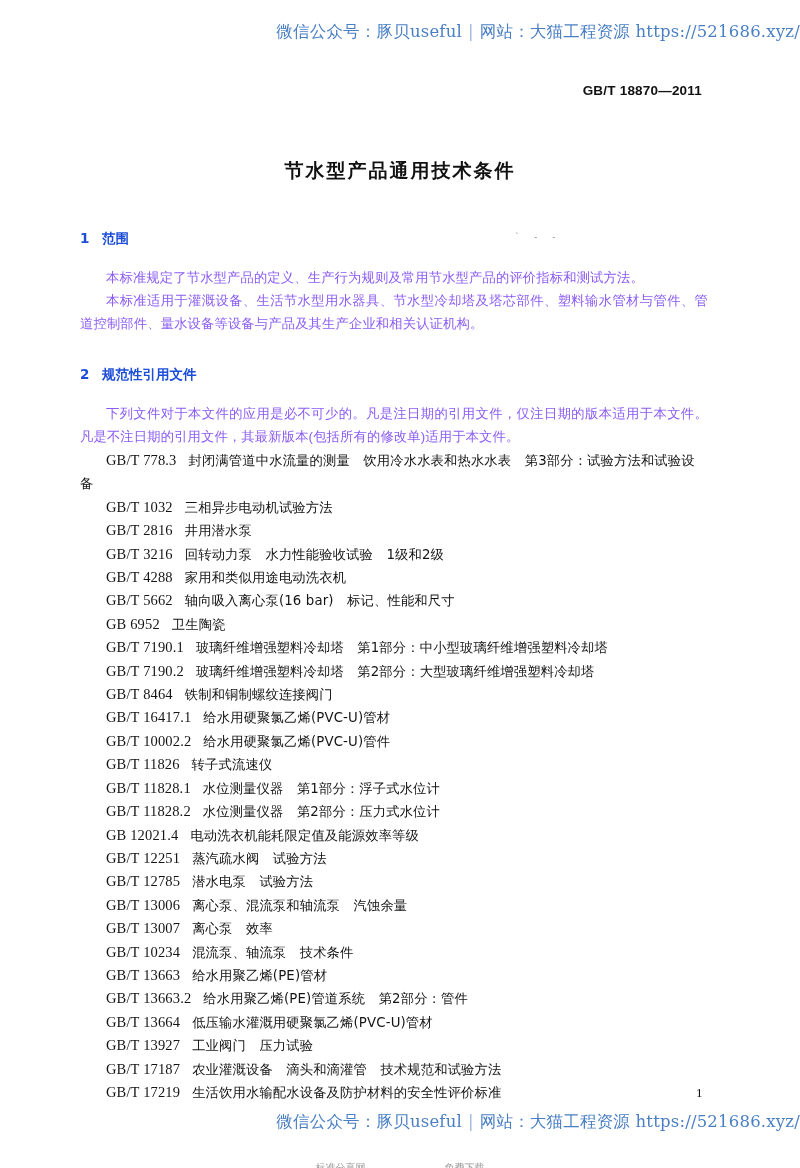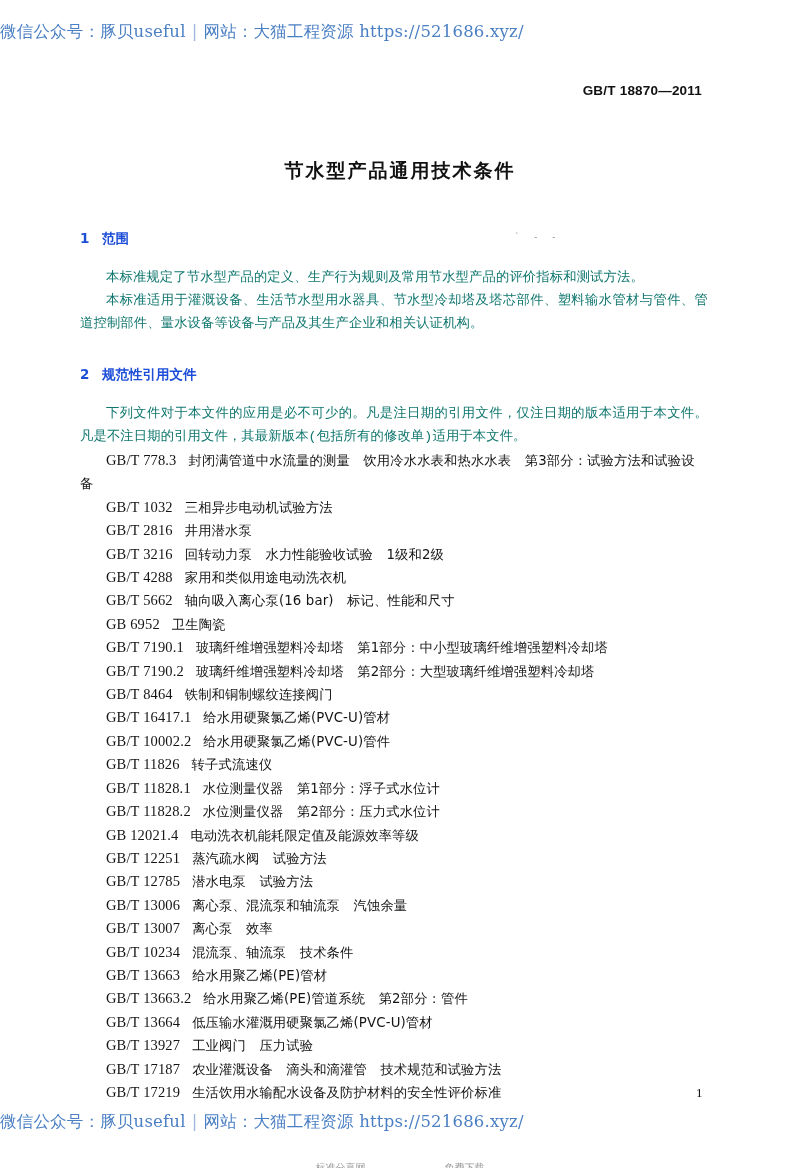--- a/index.html
+++ b/index.html
@@ -12,21 +12,21 @@
       height: 1168px;
       position: relative;
       overflow: hidden;
       font-family: "DejaVu Serif", "Liberation Serif", serif;
       color: #111111;
     }
     .watermark {
       position: absolute;
       left: 0;
       width: 800px;
-      text-align: left;
+      text-align: right;
       font-family: "DejaVu Serif", "Liberation Serif", serif;
       font-size: 16.5px;
       color: #4a7fc4;
       letter-spacing: 0.2px;
       white-space: nowrap;
     }
     .watermark .sep {
       color: #9bb6dc;
       padding: 0 6px;
     }
@@ -77,26 +77,26 @@
       left: 515px;
       font-size: 9px;
       color: #888;
       letter-spacing: 6px;
     }
 
     .para {
       position: absolute;
       left: 80px;
       width: 628px;
-      font-family: Liberation Mono, monospace;
+      font-family: Liberation Sans, sans-serif;
       font-size: 13.3px;
       line-height: 23px;
       text-indent: 26px;
       text-align: justify;
-      color: #0f766e;
+      color: #8b5cf6;
       letter-spacing: 0.15px;
     }
     .p1 { top: 266px; }
     .p2 { top: 289px; }
     .p3 { top: 402px; }
 
     .ref-list {
       position: absolute;
       top: 449px;
       left: 80px;

